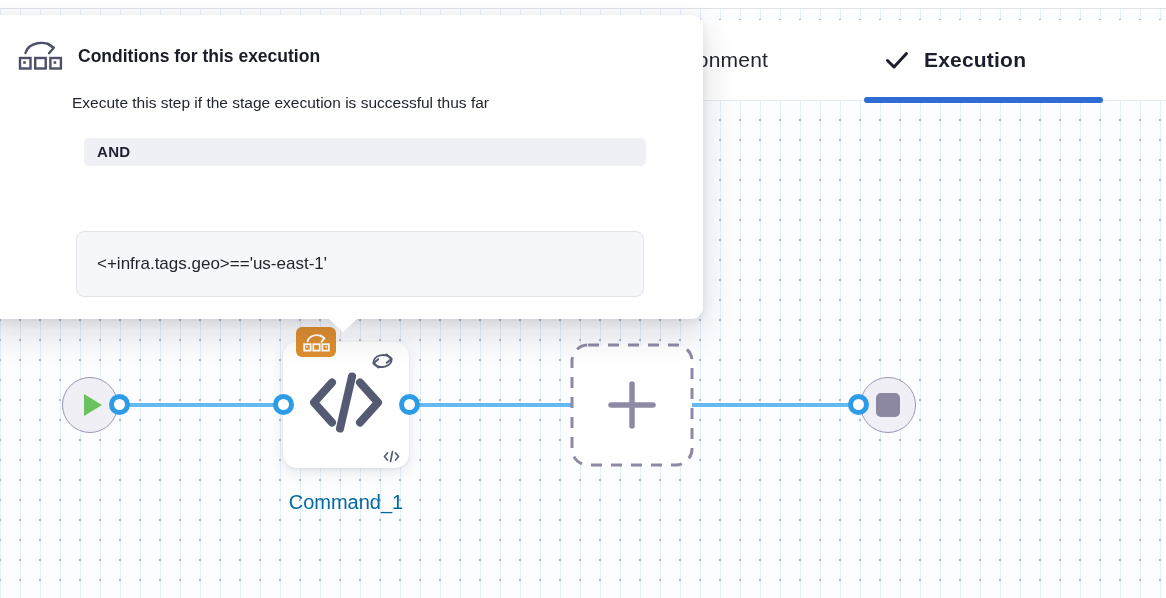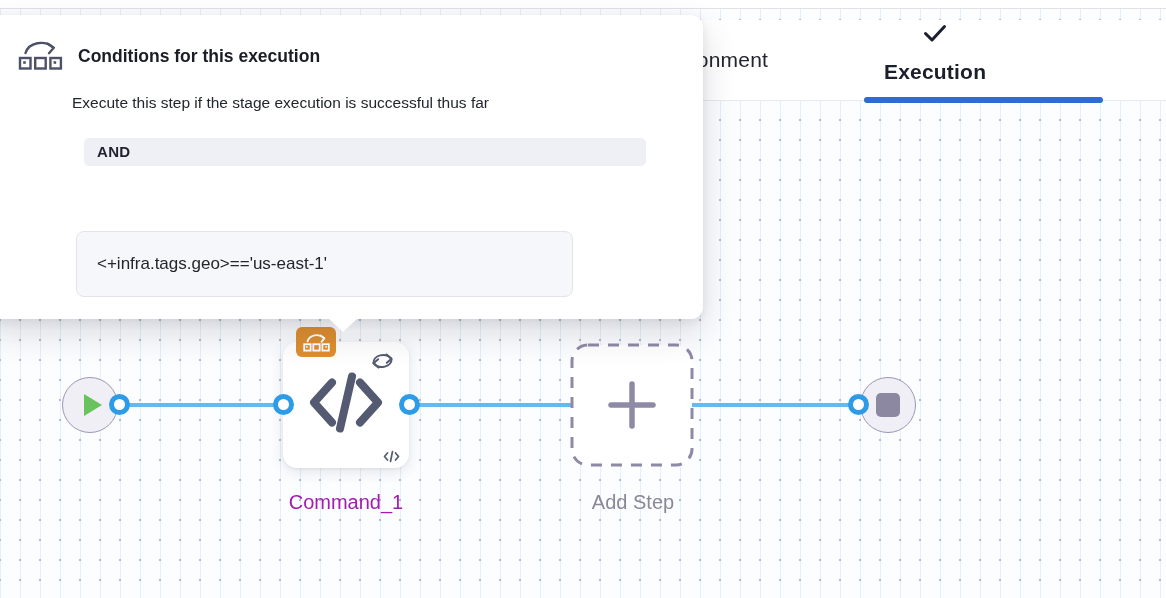--- a/index.html
+++ b/index.html
@@ -19,21 +19,21 @@
   }
 
   .top-strip { position:absolute; left:0; top:0; width:1166px; height:9px;
     background:#FFFFFF; border-bottom:1px solid #DEE1E6; z-index:4; }
 
   .tab-header { position:absolute; left:0; top:20px; width:1166px; height:81px;
     background:#FFFFFF; border-bottom:1px solid #E7EAEE; z-index:5; }
   .tab { position:absolute; top:0; height:100%; display:flex; align-items:center; cursor:pointer; }
   .tab-env { left:648px; }
   .tab-env .tab-label { font-size:21px; font-weight:500; color:#22252F; letter-spacing:.2px; }
-  .tab-exec { left:884px; gap:14px;flex-direction:column; }
+  .tab-exec { left:884px; gap:14px; }
   .tab-exec .tab-label { font-size:21px; font-weight:700; color:#1B1E2C; letter-spacing:.2px; }
   .tab-underline { position:absolute; left:864px; bottom:-3px; width:239px; height:6px;
     border-radius:3px; background:#2E6BD2; }
 
   
   .flow-line { position:absolute; left:119px; top:403px; width:739px; height:4px;
     background:#64B9EE; z-index:1; }
 
   .round-node { position:absolute; width:56px; height:56px; border-radius:50%;
     background:#F0EFF6; border:1.5px solid #9C96B6; z-index:2;
@@ -53,35 +53,35 @@
     box-shadow:0 4px 14px rgba(43,48,74,.12), 0 1px 3px rgba(43,48,74,.07); }
   .badge-conditional { position:absolute; left:13px; top:-15px; width:40px; height:30px;
     background:#DE8E2E; border-radius:6px; display:flex; align-items:center; justify-content:center; }
   .loop-icon { position:absolute; right:12px; top:7px; }
   .code-icon { position:absolute; left:50%; top:50%; transform:translate(-50%,-54%); }
   .mini-code { position:absolute; right:9px; bottom:5px; }
 
   .add-node { position:absolute; left:570px; top:343px; width:124px; height:124px; z-index:2; }
 
   .node-label { position:absolute; top:491px; text-align:center; font-size:20px; z-index:2; }
-  .cmd-label { left:261px; width:170px; color:#a21caf; }
+  .cmd-label { left:261px; width:170px; color:#0369a1; }
   .add-label { left:571px; width:124px; color:#8B8799; }
 
   
   .popover { position:absolute; left:-14px; top:15px; width:717px; height:304px;
     background:#FFFFFF; border-radius:12px; z-index:10;
     box-shadow:0 14px 34px rgba(35,40,60,.16), 0 3px 10px rgba(35,40,60,.08); }
   .pop-icon { position:absolute; left:32px; top:22px; }
   .pop-title { position:absolute; left:92px; top:31px; font-size:17.5px; font-weight:700; color:#1A1D26; }
   .pop-desc { position:absolute; left:86px; top:79px; font-size:15.5px; color:#22262E; }
   .op-badge { position:absolute; left:98px; top:123px; width:562px; height:28px;
     background:#EFEFF6; border-radius:5px; line-height:28px; padding-left:13px;
     font-size:15px; font-weight:700; color:#1E2130; letter-spacing:.3px; }
   .pop-intro { position:absolute; left:92px; top:174px; font-size:15.5px; color:#22262E; }
-  .expr-box { position:absolute; left:90px; top:216px; width:497px; height:66px;
+  .expr-box { position:absolute; left:90px; top:216px; width:568px; height:66px;
     background:#F6F7FA; border:1px solid #E2E4EA; border-radius:8px;
     line-height:64px; padding-left:20px; font-size:17px; color:#22252E; }
   .pop-tail { position:absolute; left:342px; bottom:-13px; width:0; height:0;
     border-left:15px solid transparent; border-right:15px solid transparent;
     border-top:14px solid #FFFFFF; }
 </style>
 </head>
 <body>
 
 <div class="screen">
@@ -162,21 +162,20 @@
         <path d="M41 62 L83 62"></path>
       </g>
     </svg>
   </div>
 
   <div class="round-node end-node">
     <div class="stop-sq"></div>
   </div>
 
   <div class="node-label cmd-label">Command_1</div>
-  <div class="node-label add-label">Add Step</div>
 
   <div class="popover">
     <span class="pop-icon" style="display:flex;">
       <svg width="45" height="35" viewBox="0 0 45 35" fill="none" stroke="#4C5168" stroke-width="2.4">
         <rect x="2" y="21" width="10.5" height="10.5"></rect>
         <rect x="17.2" y="21" width="10.5" height="10.5"></rect>
         <rect x="32.4" y="21" width="10.5" height="10.5"></rect>
         <path d="M7.5 16 A16 13.5 0 0 1 35 10.5" stroke-linecap="round"></path>
         <path d="M29.5 6.5 L35.8 10.8 L31 16.2" stroke-linecap="round" stroke-linejoin="round"></path>
         <rect x="5.2" y="24.2" width="2.6" height="2.6" fill="#4C5168" stroke="none"></rect>

